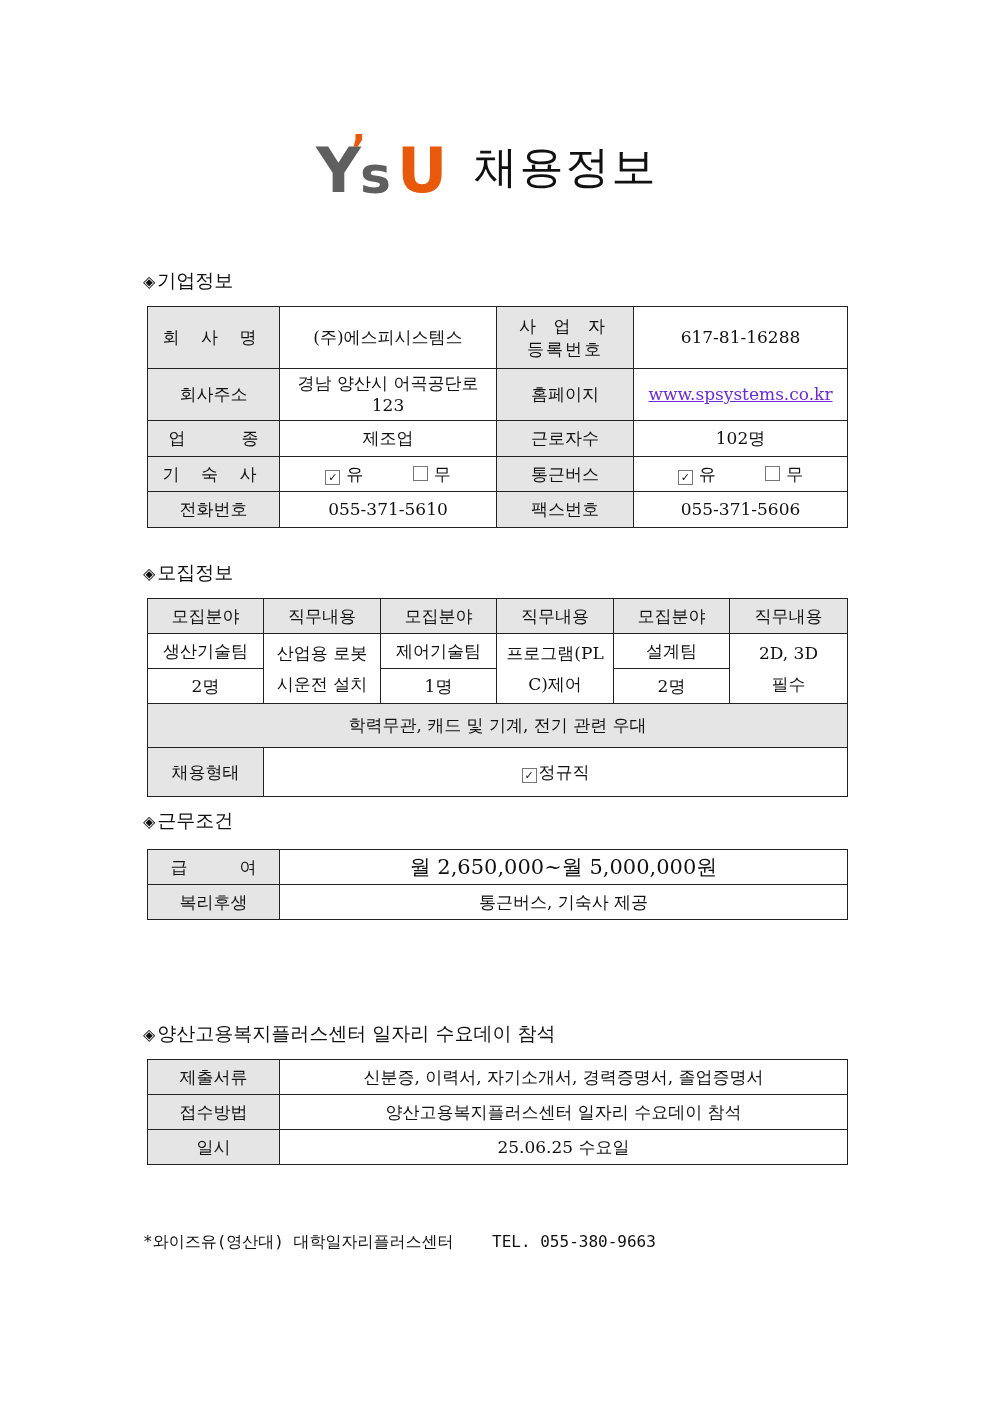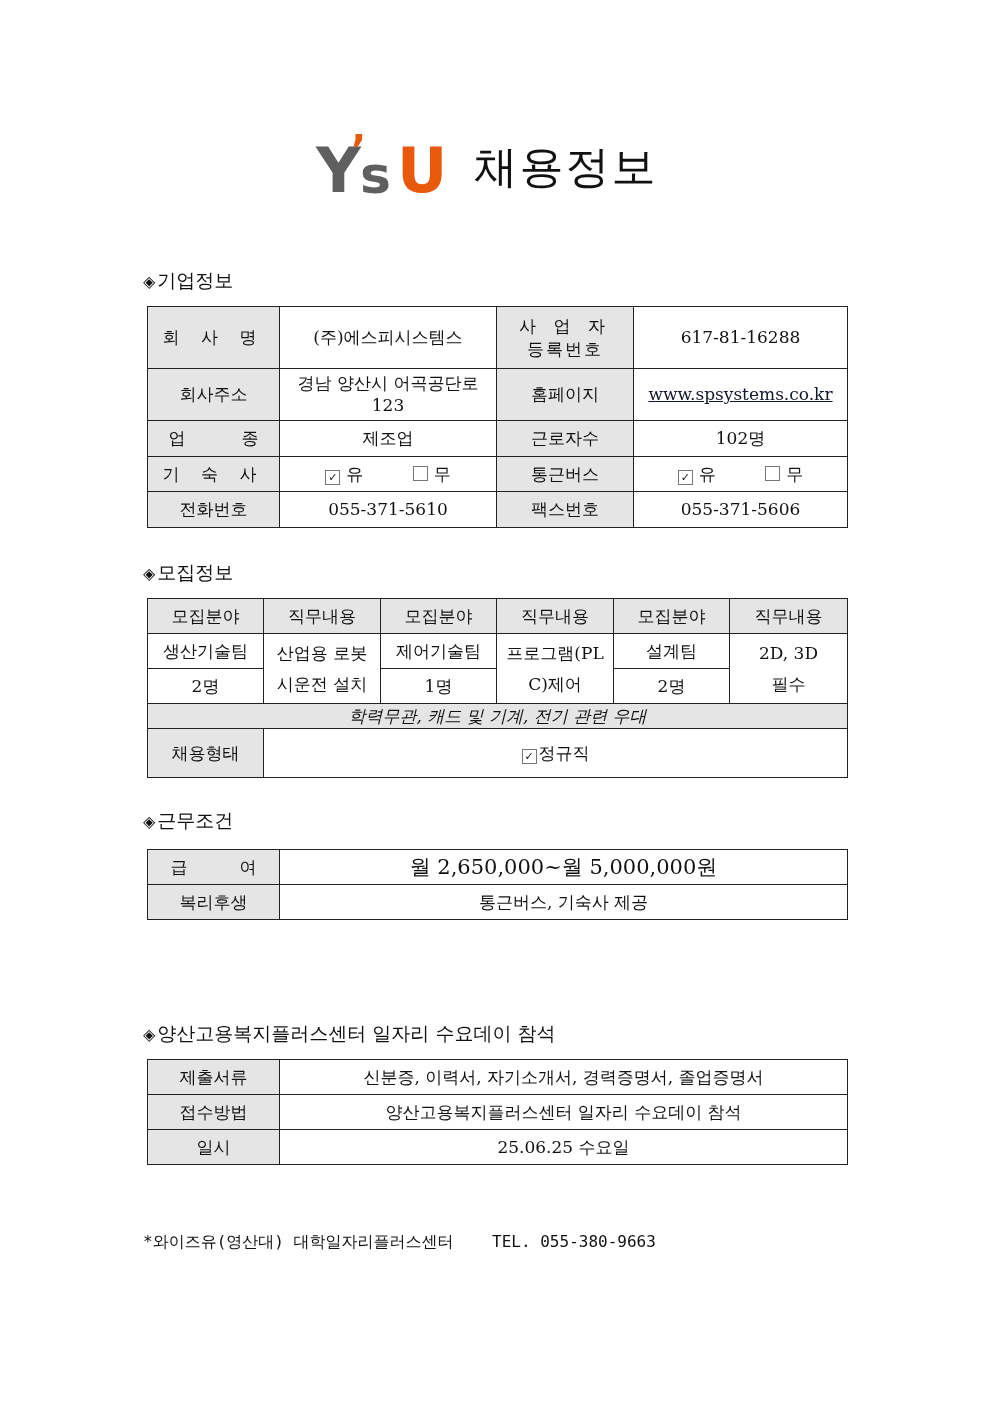--- a/index.html
+++ b/index.html
@@ -10,21 +10,21 @@
   .logo .apos { font-size: 40px; color: #e8590c; line-height: 30px; align-self: flex-start; margin-left: -6px; margin-top: -2px; }
   .logo .s { font-size: 52px; color: #5f5f5f; line-height: 44px; margin-left: -6px; }
   .logo .u { font-size: 62px; color: #e8590c; line-height: 52px; margin-left: 6px; }
   .title { font-size: 44px; margin-left: 26px; font-family: "DejaVu Sans", sans-serif; font-weight: normal; letter-spacing: 2px; }
   .sec-title { position: absolute; left: 143px; font-size: 19px; font-family: "DejaVu Sans", sans-serif; display: flex; align-items: center; }
   .sec-title .dia { font-size: 16px; margin-right: 2px; }
   table { position: absolute; left: 147px; width: 700px; border-collapse: collapse; table-layout: fixed; font-family: "DejaVu Serif", "Liberation Serif", serif; }
   td { border: 1px solid #222; text-align: center; vertical-align: middle; font-size: 17px; padding: 0 4px; line-height: 1.35; }
   td.h { background: #e5e5e5; }
   td.spaced { letter-spacing: 8px; }
-  a.link { color: #0f172a; text-decoration: underline; font-size: 17px; }
+  a.link { color: #6d28d9; text-decoration: underline; font-size: 17px; }
   .cb { display: inline-block; width: 13px; height: 13px; border: 1px solid #777; vertical-align: -1px; margin-right: 6px; font-size: 11px; line-height: 13px; text-align: center; font-family: "DejaVu Sans", sans-serif; }
   .cbwrap { display: inline-block; margin: 0 22px; }
   .salary { font-size: 21px; }
   .footer { position: absolute; left: 143px; top: 1232px; font-size: 16px; font-family: "DejaVu Sans Mono", monospace; }
 </style>
 </head>
 <body>
 
 <div class="header">
   <div class="logo">
@@ -118,21 +118,21 @@
     <td>제어기술팀</td>
     <td rowspan="2" style="line-height:1.8;word-break:break-all;">프로그램(PLC)제어</td>
     <td>설계팀</td>
     <td rowspan="2" style="line-height:1.8;padding:0 22px;">2D, 3D 필수</td>
   </tr>
   <tr style="height:35px;">
     <td>2명</td>
     <td>1명</td>
     <td>2명</td>
   </tr>
-  <tr style="height:25px;font-style:italic;">
+  <tr style="height:44px;">
     <td colspan="6" class="h">학력무관, 캐드 및 기계, 전기 관련 우대</td>
   </tr>
   <tr style="height:49px;">
     <td class="h">채용형태</td>
     <td colspan="5">
       <span class="cb" style="margin-right:2px;">✓</span><span>정규직</span>
     </td>
   </tr>
 </tbody>
   </table>

